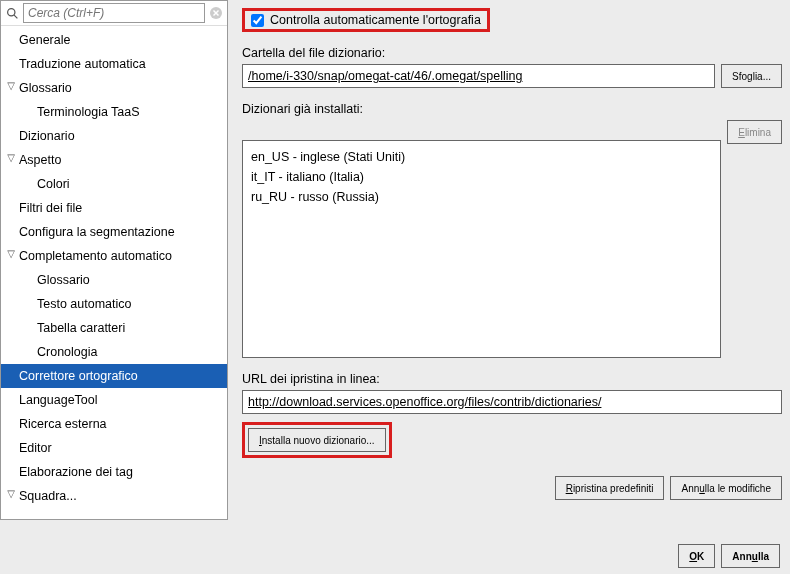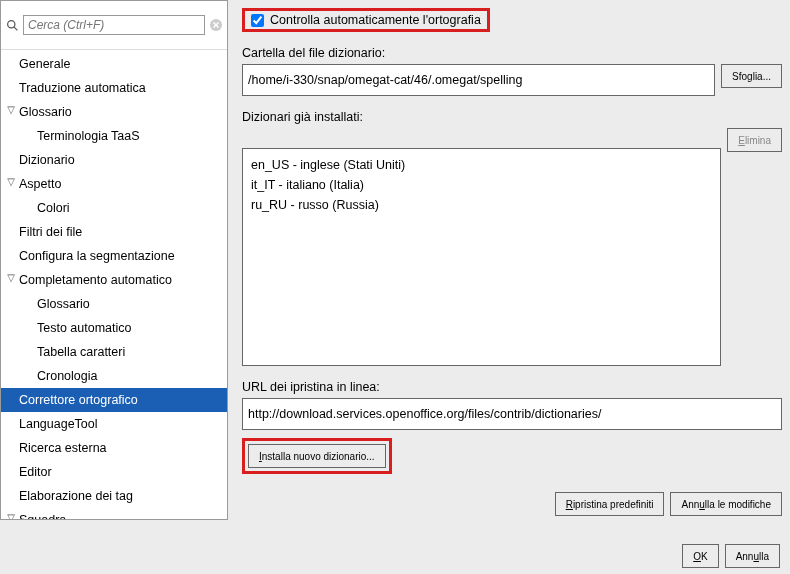--- a/index.html
+++ b/index.html
@@ -17,21 +17,21 @@
   width: 228px;
   background: #fff;
   border: 1px solid #999;
   margin: 0;
   display: flex;
   flex-direction: column;
 }
 .search-row {
   display: flex;
   align-items: center;
-  padding: 14px 4px;
+  padding: 2px 4px;
   gap: 4px;
   border-bottom: 1px solid #ddd;
 }
 .search-icon {
   width: 14px; height: 14px;
   display: inline-flex; align-items: center; justify-content: center;
   color: #555;
 }
 .search-input {
   flex: 1;
@@ -99,21 +99,22 @@
 }
 .label { margin-top: 14px; margin-bottom: 4px; display: block; }
 .field-row { display: flex; gap: 6px; align-items: stretch; }
 .text-input {
   flex: 1;
   border: 1px solid #666;
   background: #fff;
   padding: 3px 5px;
   font-family: inherit;
   font-size: 12.5px;
-  height: 32px;
+  height: 24px;
+  text-decoration: underline;
 }
 .btn {
   background: #ececec;
   border: 1px solid #666;
   padding: 3px 10px;
   font-family: inherit;
   font-size: 10px;
   cursor: pointer;
   height: 24px;
 }
@@ -140,21 +141,21 @@
   gap: 6px;
   margin-top: 18px;
 }
 .footer {
   position: absolute;
   bottom: 6px;
   right: 10px;
   display: flex;
   gap: 6px;
 }
-.footer .btn { font-weight: normal; }
+.footer .btn { font-weight: bold; }
 .btn .u { text-decoration: underline; }
 </style>
 </head>
 <body>
 
 <div class="container">
   <div class="sidebar">
     <div class="search-row">
       <span class="search-icon">
         <svg width="13" height="13" viewBox="0 0 16 16">

